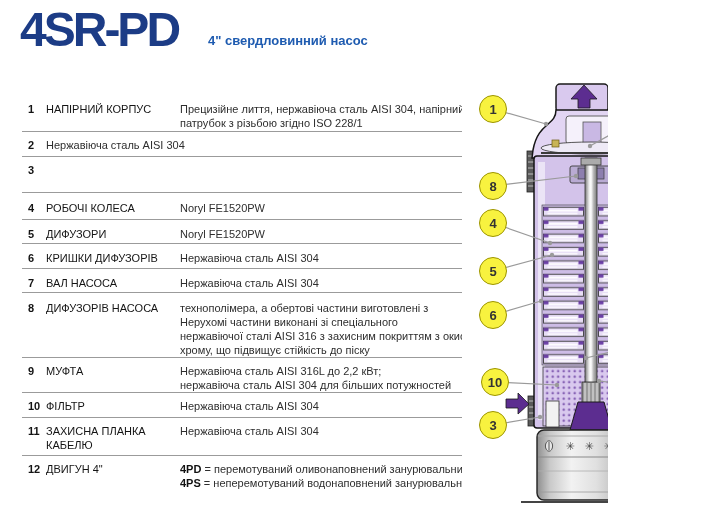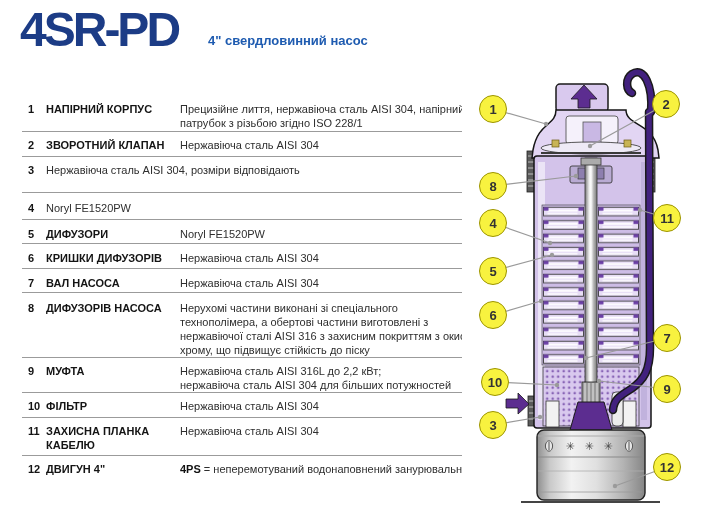--- a/index.html
+++ b/index.html
@@ -1,37 +1,37 @@
 <!DOCTYPE html>
 <html style="--c-title: #1c3c86; --c-head: #1d55a8; --c-yellow: #f8f23f; --c-purple: #5c2d90; --c-lav: #d9c9ee; --c-sep: #9b9b9b;"><head>
 <meta charset="utf-8">
 <style>
   :root{
     --c-title:#1c3c86; --c-head:#1d55a8; --c-text:#2e2e2e; --c-name:#141414;
     --c-sep:#9b9b9b; --c-yellow:#f8f23f; --c-purple:#5c2d90; --c-lav:#d9c9ee;
   }
   html,body{margin:0;padding:0;background:#fff;}
-  #page{position:relative;width:704px;height:528px;background:#fff;overflow:hidden;
+  #page{position:relative;width:608px;height:528px;background:#fff;overflow:hidden;
         font-family:"Liberation Sans","DejaVu Sans",sans-serif;}
   
   #title{position:absolute;left:20px;top:2px;font-size:48px;font-weight:bold;
          letter-spacing:-3px;color:var(--c-title);}
   #subtitle{position:absolute;left:208px;top:33px;font-size:13px;font-weight:bold;
             color:#1e5bb0;}
   
   #spec-table{position:absolute;left:22px;top:96px;width:440px;}
   #spec-head{position:relative;height:24px;border-bottom:2px solid #8a8a8a;
              color:var(--c-head);font-size:13px;font-weight:bold;}
   #spec-head .h1{position:absolute;left:15px;top:2px;}
   #spec-head .h2{position:absolute;left:156px;top:2px;}
   .row{display:flex;box-sizing:border-box;border-bottom:1px solid var(--c-sep);
        font-size:11px;line-height:14px;color:var(--c-text);}
   .row:last-child{border-bottom:none;}
   .col-num{width:24px;padding-left:6px;box-sizing:border-box;font-weight:bold;color:var(--c-name);}
-  .col-name{width:134px;padding-right:6px;box-sizing:border-box;font-weight:bold;color:var(--c-name);}
+  .col-name{width:134px;padding-right:6px;box-sizing:border-box;font-weight:normal;color:var(--c-name);}
   .col-desc{flex:1;overflow:hidden;}
   .desc-line{white-space:nowrap;overflow:hidden;}
   .desc-line b{color:#111;}
   
   #diagram{position:absolute;left:464px;top:58px;width:240px;height:470px;}
   .callout-num{font-size:13px;font-weight:bold;fill:#333;}
 </style>
 </head>
 <body>
 
@@ -45,33 +45,32 @@
         <div class="row" style="height: 36px; padding-top: 6px;">
           <div class="col-num">1</div>
           <div class="col-name">НАПІРНИЙ КОРПУС</div>
           <div class="col-desc">
             <div class="desc-line">Прецизійне лиття, нержавіюча сталь AISI 304, напірний</div>
             <div class="desc-line">патрубок з різьбою згідно ISO 228/1</div>
           </div>
         </div>
         <div class="row" style="height: 25px; padding-top: 6px;">
           <div class="col-num">2</div>
-          <div class="col-name">ЗВОРОТНИЙ КЛАПАН</div>
           <div class="col-desc">
             <div class="desc-line">Нержавіюча сталь AISI 304</div>
           </div>
         </div>
         <div class="row" style="height: 36px; padding-top: 6px;">
           <div class="col-num">3</div>
           <div class="col-desc">
-            <div class="desc-line">Нержавіюча сталь AISI 304, розміри відповідають</div>
           </div>
         </div>
         <div class="row" style="height: 27px; padding-top: 8px;">
           <div class="col-num">4</div>
+          <div class="col-name">РОБОЧІ КОЛЕСА</div>
           <div class="col-desc">
             <div class="desc-line">Noryl FE1520PW</div>
           </div>
         </div>
         <div class="row" style="height: 24px; padding-top: 7px;">
           <div class="col-num">5</div>
           <div class="col-name">ДИФУЗОРИ</div>
           <div class="col-desc">
             <div class="desc-line">Noryl FE1520PW</div>
           </div>
@@ -87,22 +86,22 @@
           <div class="col-num">7</div>
           <div class="col-name">ВАЛ НАСОСА</div>
           <div class="col-desc">
             <div class="desc-line">Нержавіюча сталь AISI 304</div>
           </div>
         </div>
         <div class="row" style="height: 65px; padding-top: 8px;">
           <div class="col-num">8</div>
           <div class="col-name">ДИФУЗОРІВ НАСОСА</div>
           <div class="col-desc">
+            <div class="desc-line">технополімера, а обертові частини виготовлені з</div>
             <div class="desc-line">Нерухомі частини виконані зі спеціального</div>
-            <div class="desc-line">технополімера, а обертові частини виготовлені з</div>
             <div class="desc-line">нержавіючої сталі AISI 316 з захисним покриттям з окису</div>
             <div class="desc-line">хрому, що підвищує стійкість до піску</div>
           </div>
         </div>
         <div class="row" style="height: 35px; padding-top: 6px;">
           <div class="col-num">9</div>
           <div class="col-name">МУФТА</div>
           <div class="col-desc">
             <div class="desc-line">Нержавіюча сталь AISI 316L до 2,2 кВт;</div>
             <div class="desc-line">нержавіюча сталь AISI 304 для більших потужностей</div>
@@ -119,20 +118,21 @@
           <div class="col-num">11</div>
           <div class="col-name">ЗАХИСНА ПЛАНКА КАБЕЛЮ</div>
           <div class="col-desc">
             <div class="desc-line">Нержавіюча сталь AISI 304</div>
           </div>
         </div>
         <div class="row" style="height: 47px; padding-top: 6px;">
           <div class="col-num">12</div>
           <div class="col-name">ДВИГУН 4"</div>
           <div class="col-desc">
+            <div class="desc-line"><b>4PD</b> = перемотуваний оливонаповнений занурювальни</div>
             <div class="desc-line"><b>4PS</b> = неперемотуваний водонаповнений занурювальн</div>
           </div>
         </div>
       </div>
   </div>
 
   <svg id="diagram" viewBox="464 58 240 470" width="240" height="470" xmlns="http://www.w3.org/2000/svg">
     <defs>
       <pattern id="stages" x="542" y="205" width="98" height="13.4" patternUnits="userSpaceOnUse">
         <rect width="98" height="13.4" fill="#cdbce6"></rect>

